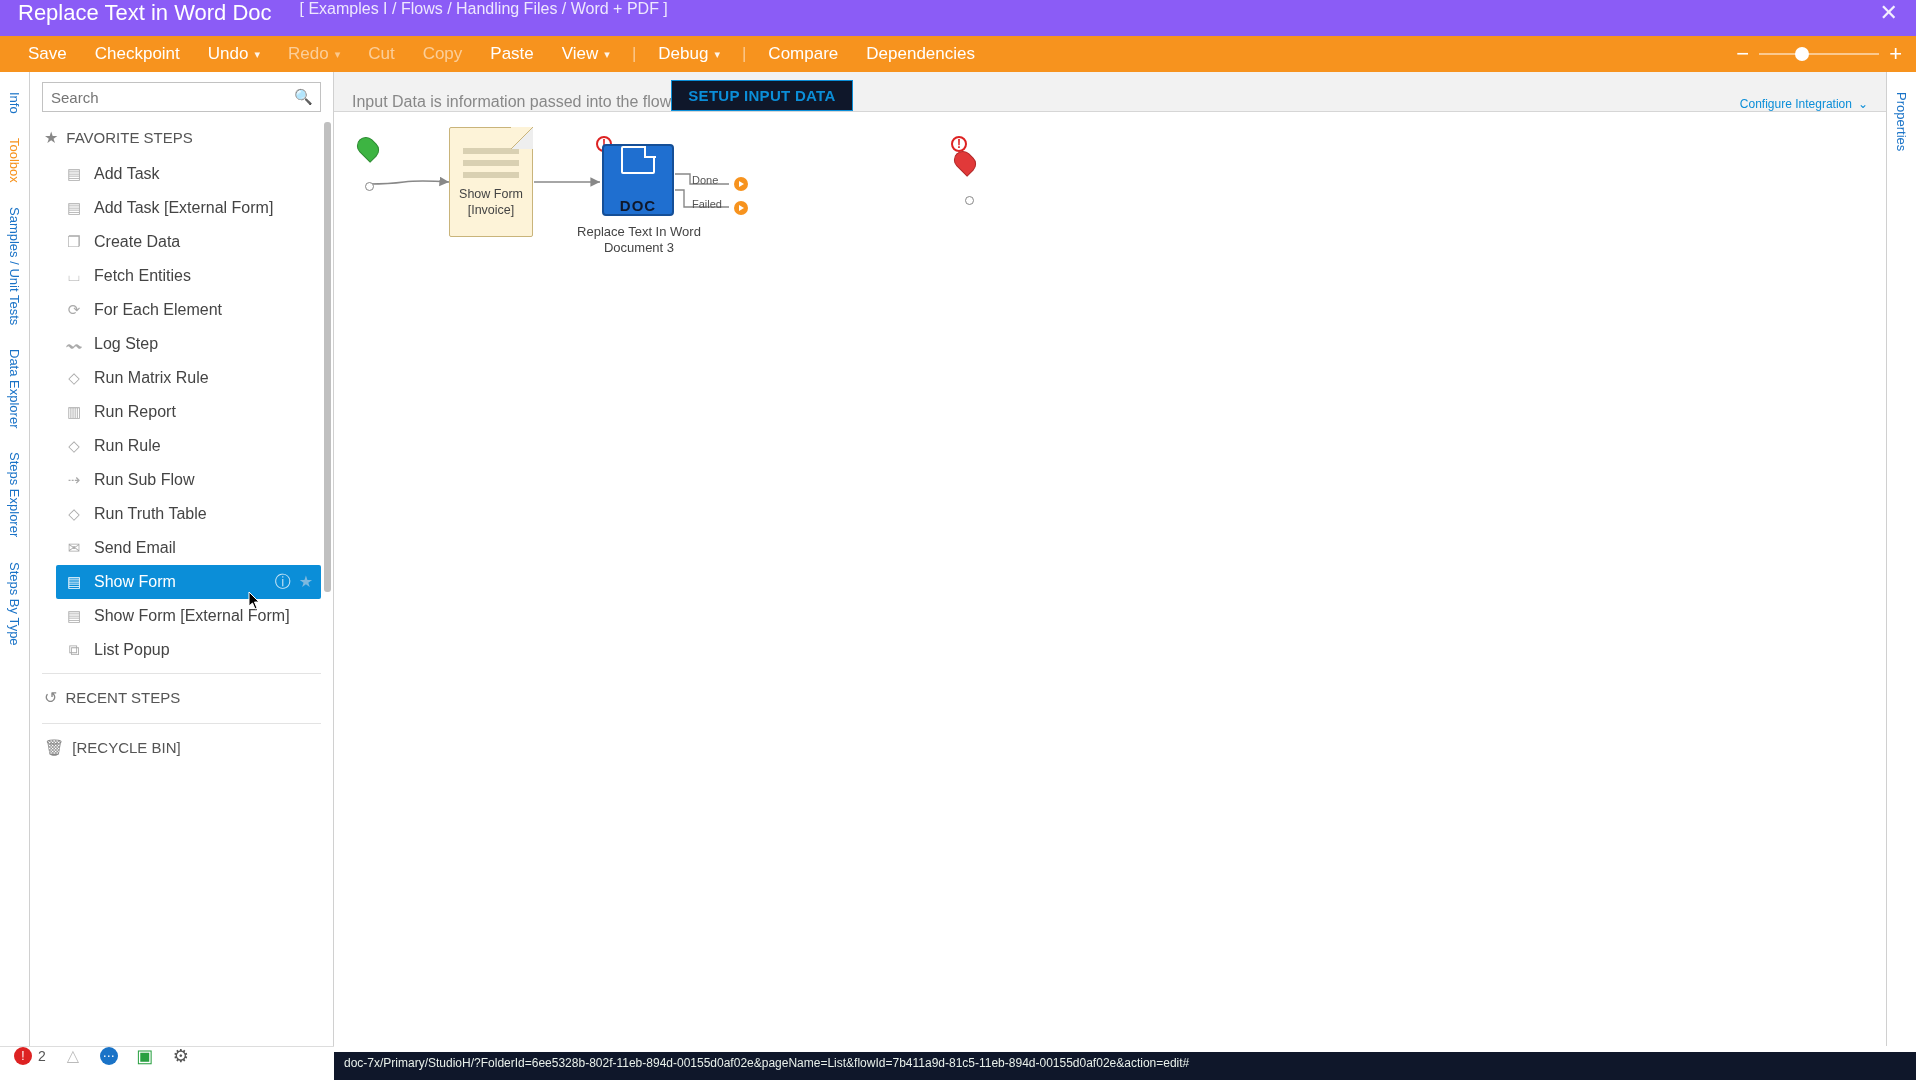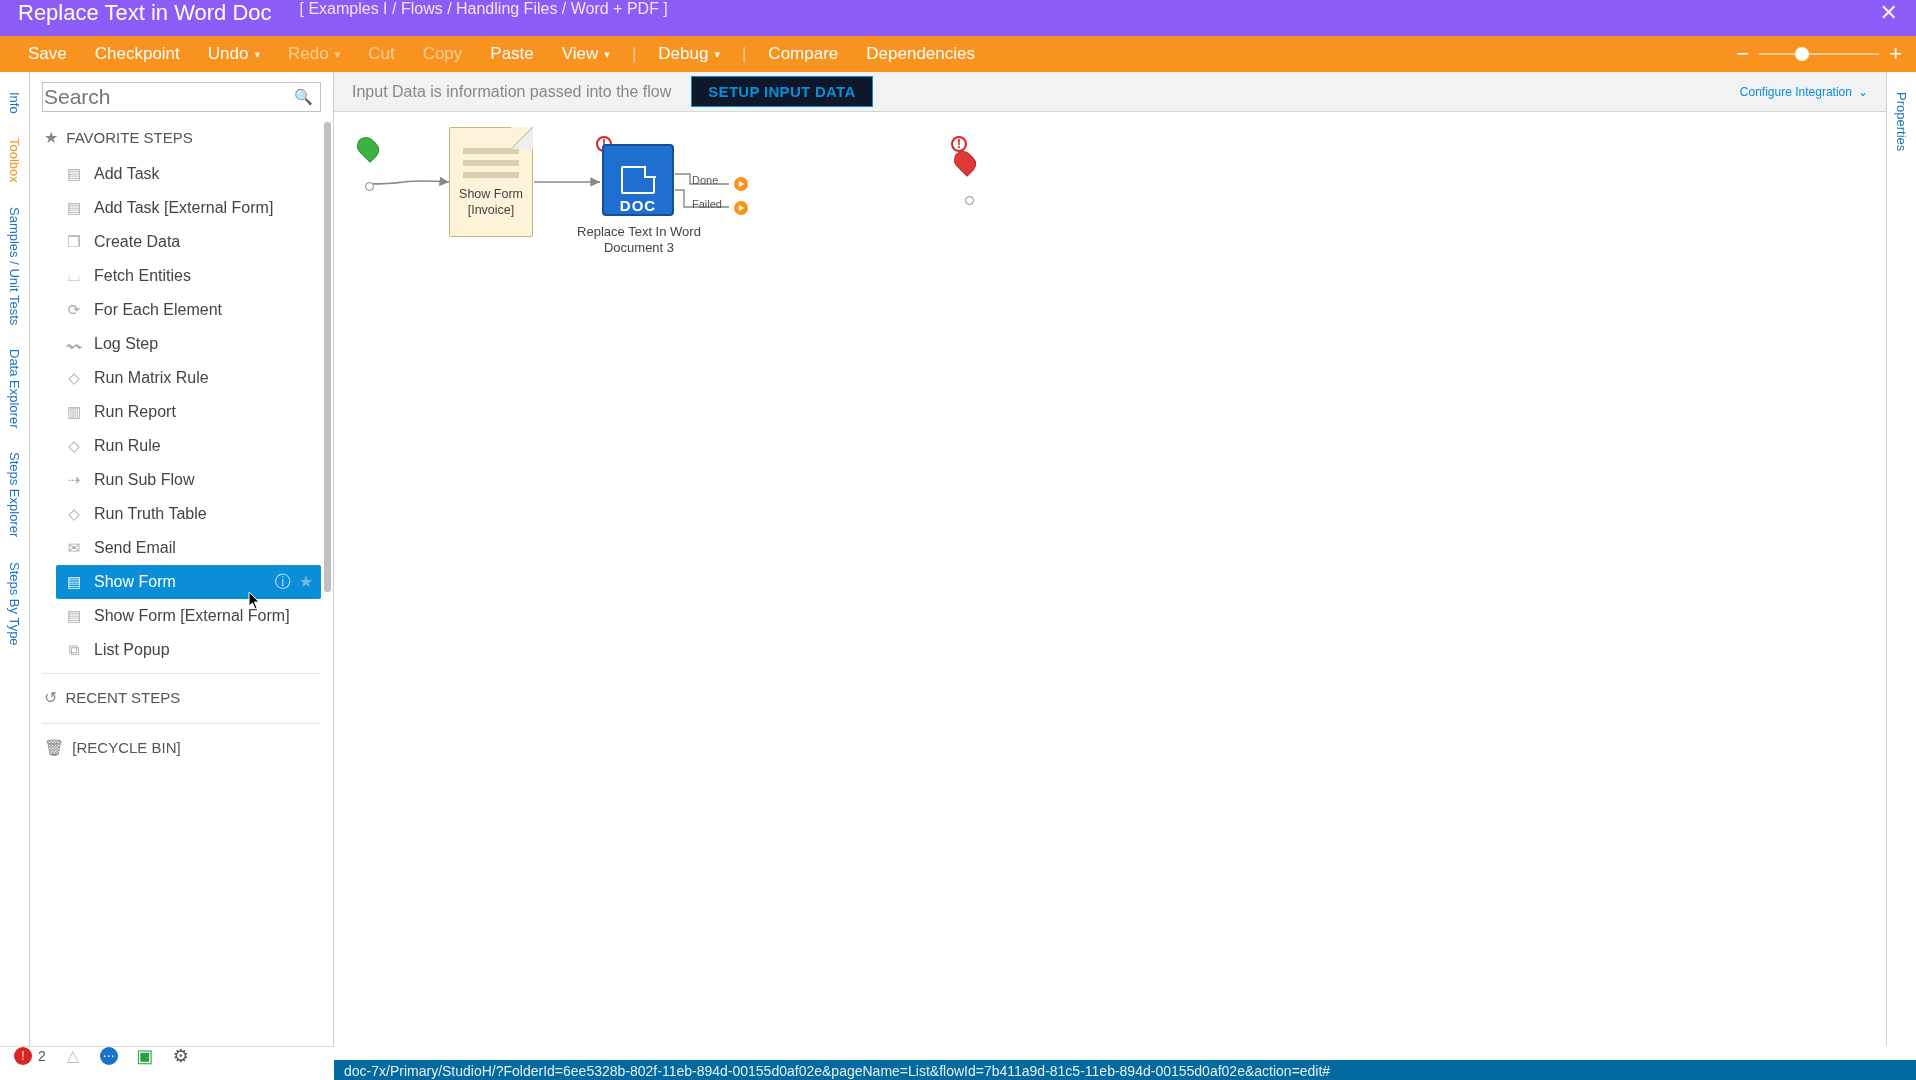--- a/index.html
+++ b/index.html
@@ -25,21 +25,21 @@
   .main { position: absolute; top: 72px; left: 0; right: 0; bottom: 34px; display: flex; }
 
   
   .lefttabs { width: 30px; border-right: 1px solid #d0d0d0; background: #fff; display: flex; flex-direction: column; align-items: center; padding-top: 8px; }
   .lefttabs .vt { writing-mode: vertical-rl; font-size: 13px; color: #1a73c7; padding: 12px 4px; cursor: pointer; }
   .lefttabs .vt.active { color: #f7931e; font-weight: 500; }
 
   
   .toolbox { width: 304px; border-right: 1px solid #d0d0d0; display: flex; flex-direction: column; position: relative; }
   .toolbox .searchwrap { padding: 10px 12px 8px; }
-  .toolbox .search { width: 100%; height: 30px; border: 1px solid #c2c2c2; padding: 4px 30px 4px 1px; font-size: 21px; color: #555; background: #fff; }
+  .toolbox .search { width: 100%; height: 30px; border: 1px solid #c2c2c2; padding: 4px 30px 4px 8px; font-size: 15px; color: #555; background: #fff; }
   .toolbox .searchwrap { position: relative; }
   .toolbox .searchicon { position: absolute; right: 20px; top: 16px; color: #999; font-size: 15px; }
   .toolbox .scroll { overflow-y: auto; flex: 1; position: relative; padding: 0 12px 0 12px;}
   .toolbox .scrolltrack { position:absolute; right:2px; top:50px; width:7px; height:470px; background:#c0c0c0; border-radius:3px;}
   .section-head { display: flex; align-items: center; gap: 8px; font-size: 15px; font-weight: 500; color: #555; padding: 8px 2px 10px; border-top:0; }
   .section-head.mt { margin-top: 6px; border-top: 1px solid #e3e3e3; padding-top:14px;}
   .section-head .hicon { color: #888; font-size: 16px; }
   .step-item { display: flex; align-items: center; gap: 10px; padding: 7px 8px; font-size: 16px; color: #444; cursor: pointer; border-radius: 2px; margin-left: 14px; }
   .step-item .sicon { width: 20px; height: 20px; display:inline-flex; align-items:center; justify-content:center; color: #aaa; font-size: 15px;}
   .step-item.selected { background: #0b8ed8; color: #fff; position: relative; margin-left:14px; padding-right: 36px;}
@@ -47,21 +47,21 @@
   .step-item .trail { position:absolute; right:8px; display:flex; gap:8px; color:#cce7f6;}
   .step-item .trail .star { color:#7db9df;}
   .cursor-ptr { position: absolute; width: 14px; height: 18px; pointer-events: none; left: 218px; top: 520px; }
 
   
   .righttabs { width: 30px; border-left: 1px solid #d0d0d0; background: #fff; display: flex; flex-direction: column; align-items: center; padding-top: 8px; }
   .righttabs .vt { writing-mode: vertical-rl; font-size: 13px; color: #1a73c7; padding: 12px 4px; cursor: pointer; }
 
   
   .canvas { flex: 1; position: relative; background: #fff; }
-  .canvas .infobar { height: 40px; background: #f2f2f2; border-bottom: 1px solid #d6d6d6; display: flex; align-items: center; padding: 0 18px; gap: 20px; }
+  .canvas .infobar { height: 40px; background: #f2f2f2; border-bottom: 1px solid #d6d6d6; display: flex; align-items: flex-end; padding: 0 18px; }
   .infobar .infotext { color: #888; font-size: 16px; }
   .infobar .setupbtn { border: 1px solid #0b8ed8; color: #0b8ed8; background: #0f172a; font-size: 15px; font-weight: 600; padding: 6px 16px; cursor: pointer; letter-spacing:0.3px;}
   .infobar .cfg { margin-left: auto; color: #0b8ed8; font-size: 12px; cursor: pointer; display: flex; align-items: center; gap: 6px; }
 
   .flowarea { position: relative; width: 100%; height: calc(100% - 40px); overflow: hidden;}
 
   
   .startpin { position:absolute; left:25px; top:24px; width:20px; height:48px;}
   .pin-head { width:18px; height:24px; border-radius:9px 9px 9px 0; transform: rotate(-45deg); }
   .pin-green .pin-head{ background:#3db442; border:1px solid #2e8a33;}
@@ -70,35 +70,35 @@
   .endpin { position:absolute; left:622px; top:24px; width:26px;}
   .err-badge { position:absolute; width:16px; height:16px; border-radius:50%; border:2px solid #d22; color:#d22; font-size:12px; font-weight:700; display:flex; align-items:center; justify-content:center; background:#fff;}
 
   
   .formnode { position:absolute; left:115px; top:15px; width:84px; height:110px; background:#fdf3d8; border:1px solid #c9b47a; border-radius:2px; display:flex; flex-direction:column; align-items:center; justify-content:center; }
   .formnode::before{ content:""; position:absolute; top:-1px; right:-1px; width:22px; height:22px; background:linear-gradient(135deg,#fdf3d8 48%,#c9b47a 50%,#eee 52%); }
   .formnode .line { width:56px; height:6px; background:#d9d0b2; margin:3px 0;}
   .formnode .flabel { font-size:12.5px; color:#444; text-align:center; line-height:1.25; margin-top:6px;}
 
   
-  .docnode { position:absolute; left:268px; top:32px; width:72px; height:72px; background:#1f6fd0; border:2px solid #154f97; border-radius:4px; display:flex; flex-direction:column; align-items:center; justify-content:flex-end; color:#ffffff; font-weight:700;}
+  .docnode { position:absolute; left:268px; top:32px; width:72px; height:72px; background:#1f6fd0; border:2px solid #154f97; border-radius:4px; display:flex; flex-direction:column; align-items:center; justify-content:space-between; color:#0f172a; font-weight:700;}
   .docnode .page { width:34px; height:28px; border:2.5px solid #fff; border-radius:2px; margin-bottom:3px; position:relative;}
   .docnode .page::after{content:""; position:absolute; top:-2.5px; right:-2.5px; width:10px; height:10px; background:#1f6fd0; border-left:2.5px solid #fff; border-bottom:2.5px solid #fff;}
   .docnode .dtxt { font-size:15px; letter-spacing:1px;}
   .doclabel { position:absolute; left:238px; top:112px; width:134px; font-size:13px; text-align:center; color:#444; line-height:1.25;}
   .portlabel { position:absolute; font-size:11px; color:#555;}
   .portcircle { position:absolute; width:14px; height:14px; border-radius:50%; background:#f7931e; display:flex; align-items:center; justify-content:center;}
   .portcircle::after{content:""; width:0;height:0;border-left:5px solid #fff;border-top:3.5px solid transparent;border-bottom:3.5px solid transparent; margin-left:1px;}
 
   svg.connector { position:absolute; top:0; left:0; pointer-events:none;}
 
   
   .statusbar { position:absolute; left:0; bottom:0; width:100%; height:34px; display:flex; align-items:stretch;}
   .statusbar .icons { width:334px; display:flex; align-items:center; gap:18px; padding:0 14px; background:#fff; border-top:1px solid #ddd; height:18px; align-self:flex-end; margin-bottom:16px;}
-  .statusbar .url { flex:1; background:#0369a1; color:#e8f0ea; font-size:14px; padding:4px 10px; align-self:flex-end; height:20px; line-height:14px; white-space:nowrap; overflow:hidden;}
+  .statusbar .url { flex:1; background:#0f172a; color:#e8f0ea; font-size:12px; padding:4px 10px; align-self:flex-end; height:28px; line-height:14px; white-space:nowrap; overflow:hidden;}
   .sbicon { width:18px; height:18px; border-radius:50%; display:inline-flex; align-items:center; justify-content:center; font-size:12px;}
 </style>
 </head>
 <body>
 
 <div class="titlebar">
   <span class="title">Replace Text in Word Doc</span>
   <span class="breadcrumb">[ Examples I / Flows / Handling Files / Word + PDF ]</span>
   <span class="close">✕</span>
 </div>

